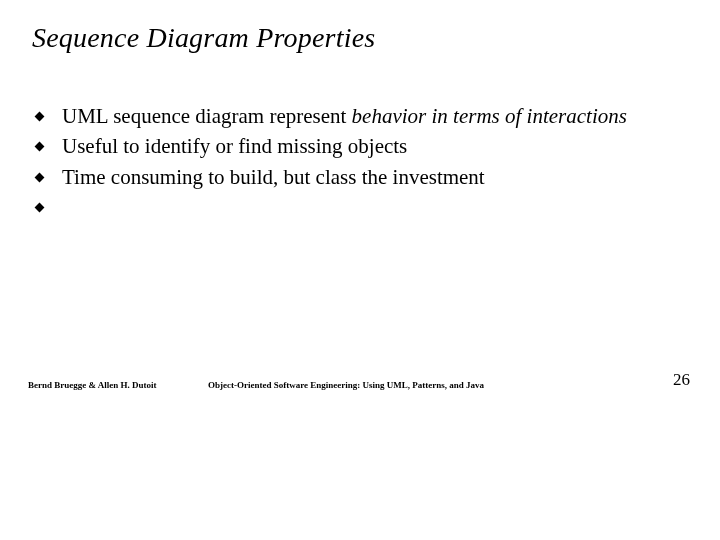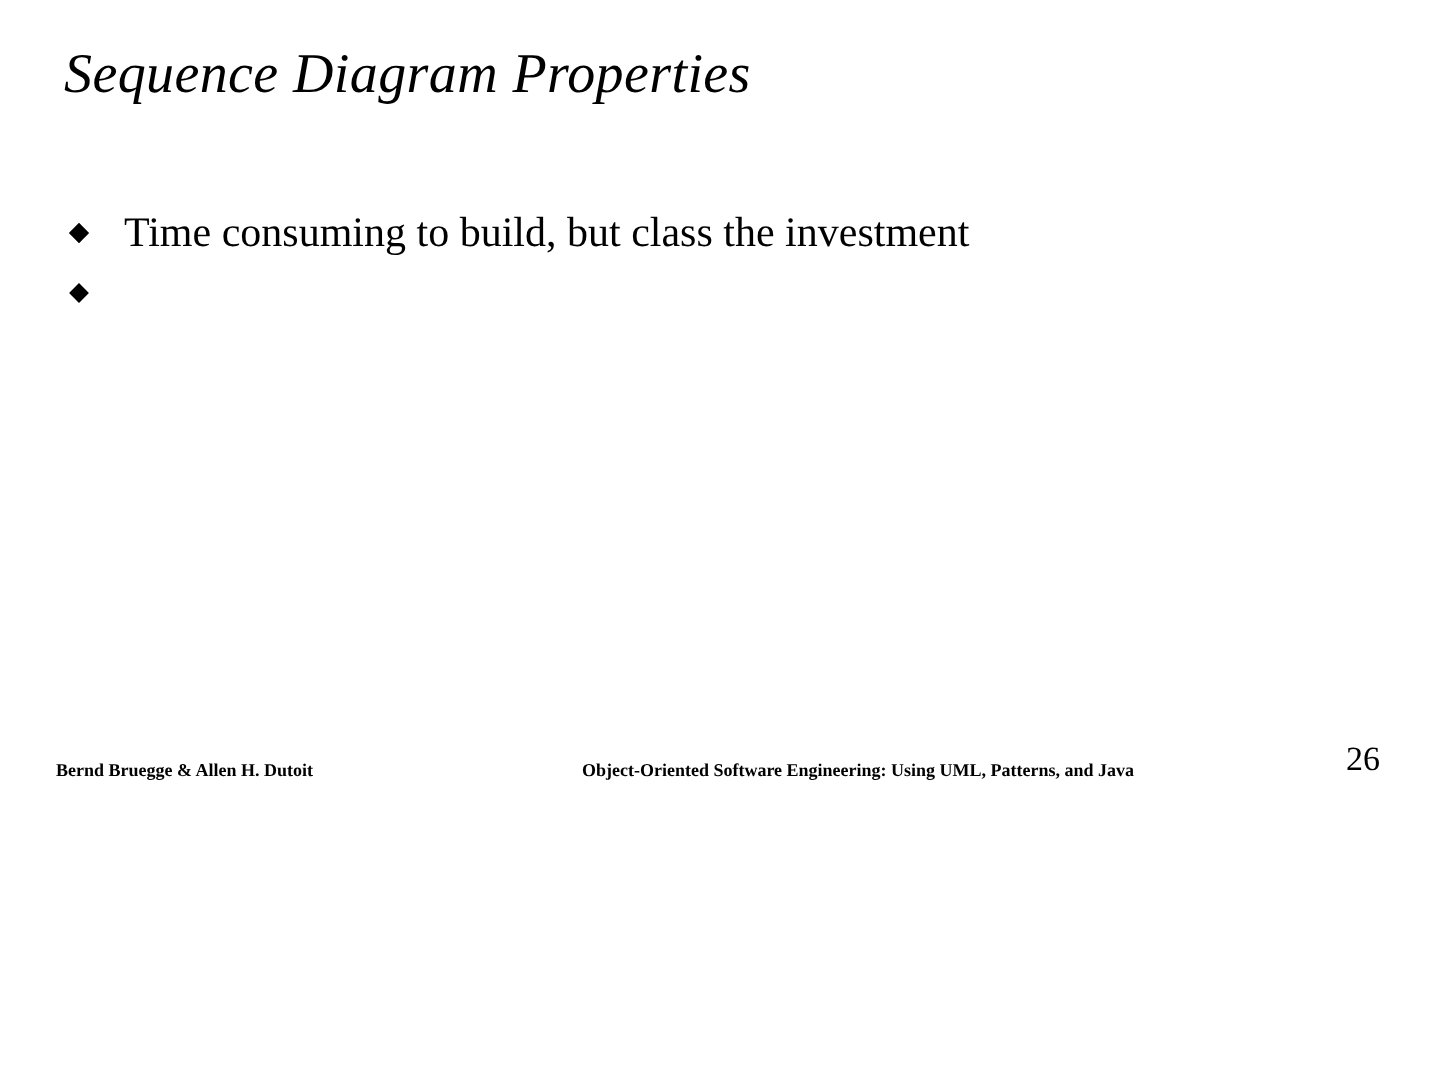--- a/index.html
+++ b/index.html
@@ -65,39 +65,42 @@
   .footer .left {
     font-size: 9px;
     font-weight: bold;
     flex: 0 0 auto;
     min-width: 180px;
   }
   .footer .center {
     font-size: 9px;
     font-weight: bold;
     flex: 1 1 auto;
-    text-align: center;
   }
   .footer .right {
     font-size: 17px;
     flex: 0 0 auto;
     min-width: 40px;
     text-align: right;
   }
 </style>
 </head>
 <body>
 
 <div class="slide">
   <h1 class="title">Sequence Diagram Properties</h1>
 
   <ul class="bullets">
     <li>
       <span class="diamond"></span>
-      <span class="em"></span><span></span>
+      <span>UML sequence diagram represent </span><span class="em">behavior in terms of interactions</span><span></span>
+    </li>
+    <li>
+      <span class="diamond"></span>
+      <span>Useful to identify or find missing objects</span><span class="em"></span><span></span>
     </li>
     <li>
       <span class="diamond"></span>
       <span>Time consuming to build, but class the investment</span><span class="em"></span><span></span>
     </li>
     <li>
       <span class="diamond"></span>
       <span class="em"></span><span></span>
     </li>
   </ul>

